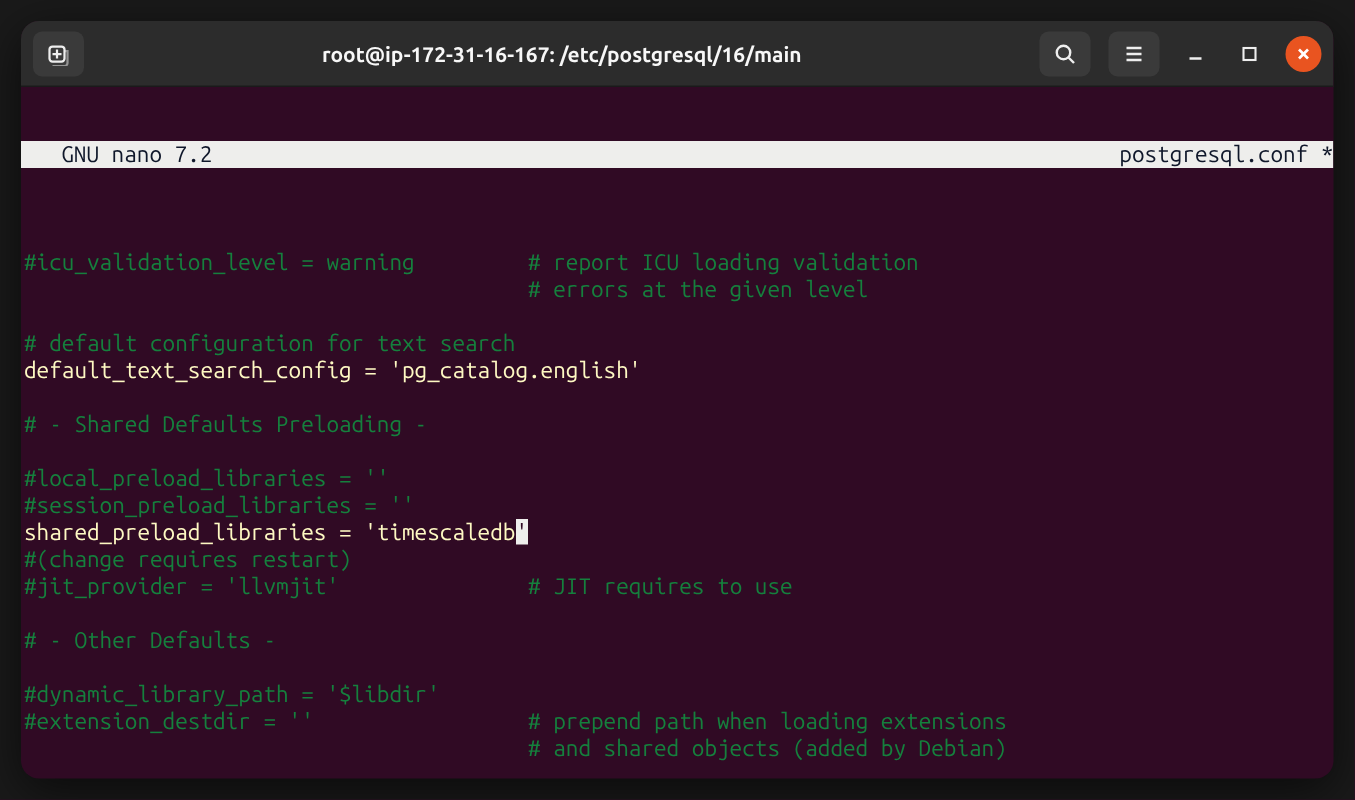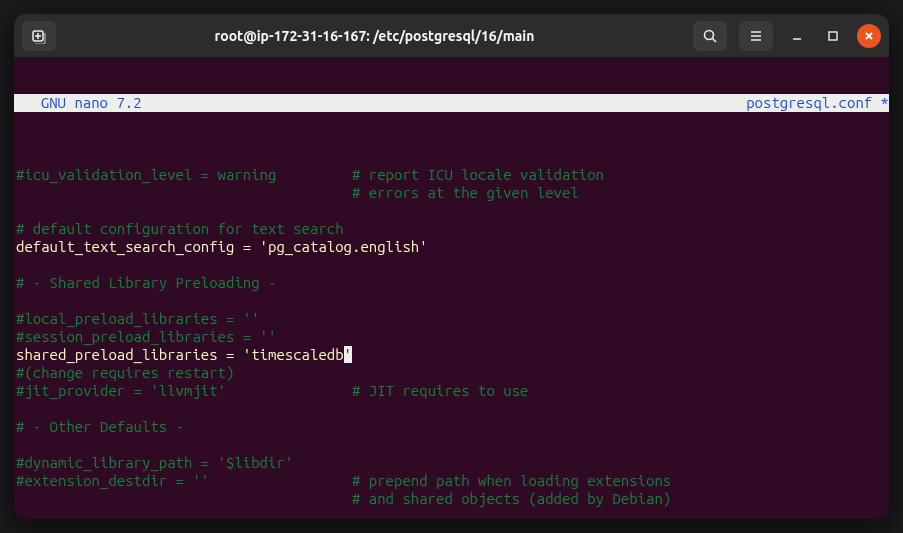--- a/index.html
+++ b/index.html
@@ -67,21 +67,21 @@
     flex:1;
     padding: 0;
     font-size: 15px;
     line-height: 18px;
     white-space: pre;
     color: #eeeeec;
     overflow:hidden;
   }
   .hdr {
     background:#eeeeec;
-    color:#1d4ed8;
+    color:#0f172a;
     display:flex;
     height:18px;
   }
   .hdr .left { padding-left:10px; }
   .hdr .mid { flex:1; text-align:right; margin-left:-80px;}
   .content {
     padding: 0 2px;
   }
   .cmt { color:#15803d; }
   .txt { color:#fef9c3; }
@@ -137,27 +137,27 @@
       </div>
     </div>
   </div>
 
   <div class="terminal">
     <div class="hdr">
       <span class="left">  GNU nano 7.2</span>
       <span class="mid">postgresql.conf *</span>
     </div>
     <div class="content">
-<span class="cmt">#icu_validation_level = warning</span><span class="cmt">         </span><span class="cmt"># report ICU locale validation</span>
+<span class="cmt">#icu_validation_level = warning</span><span class="cmt">         </span><span class="cmt"># report ICU loading validation</span>
 <span class="cmt">                                        # errors at the given level</span>
 <span class="txt"></span>
 <span class="cmt"># default configuration for text search</span>
 <span class="txt">default_text_search_config = 'pg_catalog.english'</span>
 <span class="txt"></span>
-<span class="cmt"># - Shared Library Preloading -</span>
+<span class="cmt"># - Shared Defaults Preloading -</span>
 <span class="txt"></span>
 <span class="cmt">#local_preload_libraries = ''</span>
 <span class="cmt">#session_preload_libraries = ''</span>
 <span class="txt">shared_preload_libraries = 'timescaledb</span><span class="cursor">'</span>
 <span class="cmt">#(change requires restart)</span>
 <span class="cmt">#jit_provider = 'llvmjit'</span><span class="cmt">               </span><span class="cmt"># JIT requires to use</span>
 <span class="txt"></span>
 <span class="cmt"># - Other Defaults -</span>
 <span class="txt"></span>
 <span class="cmt">#dynamic_library_path = '$libdir'</span>

